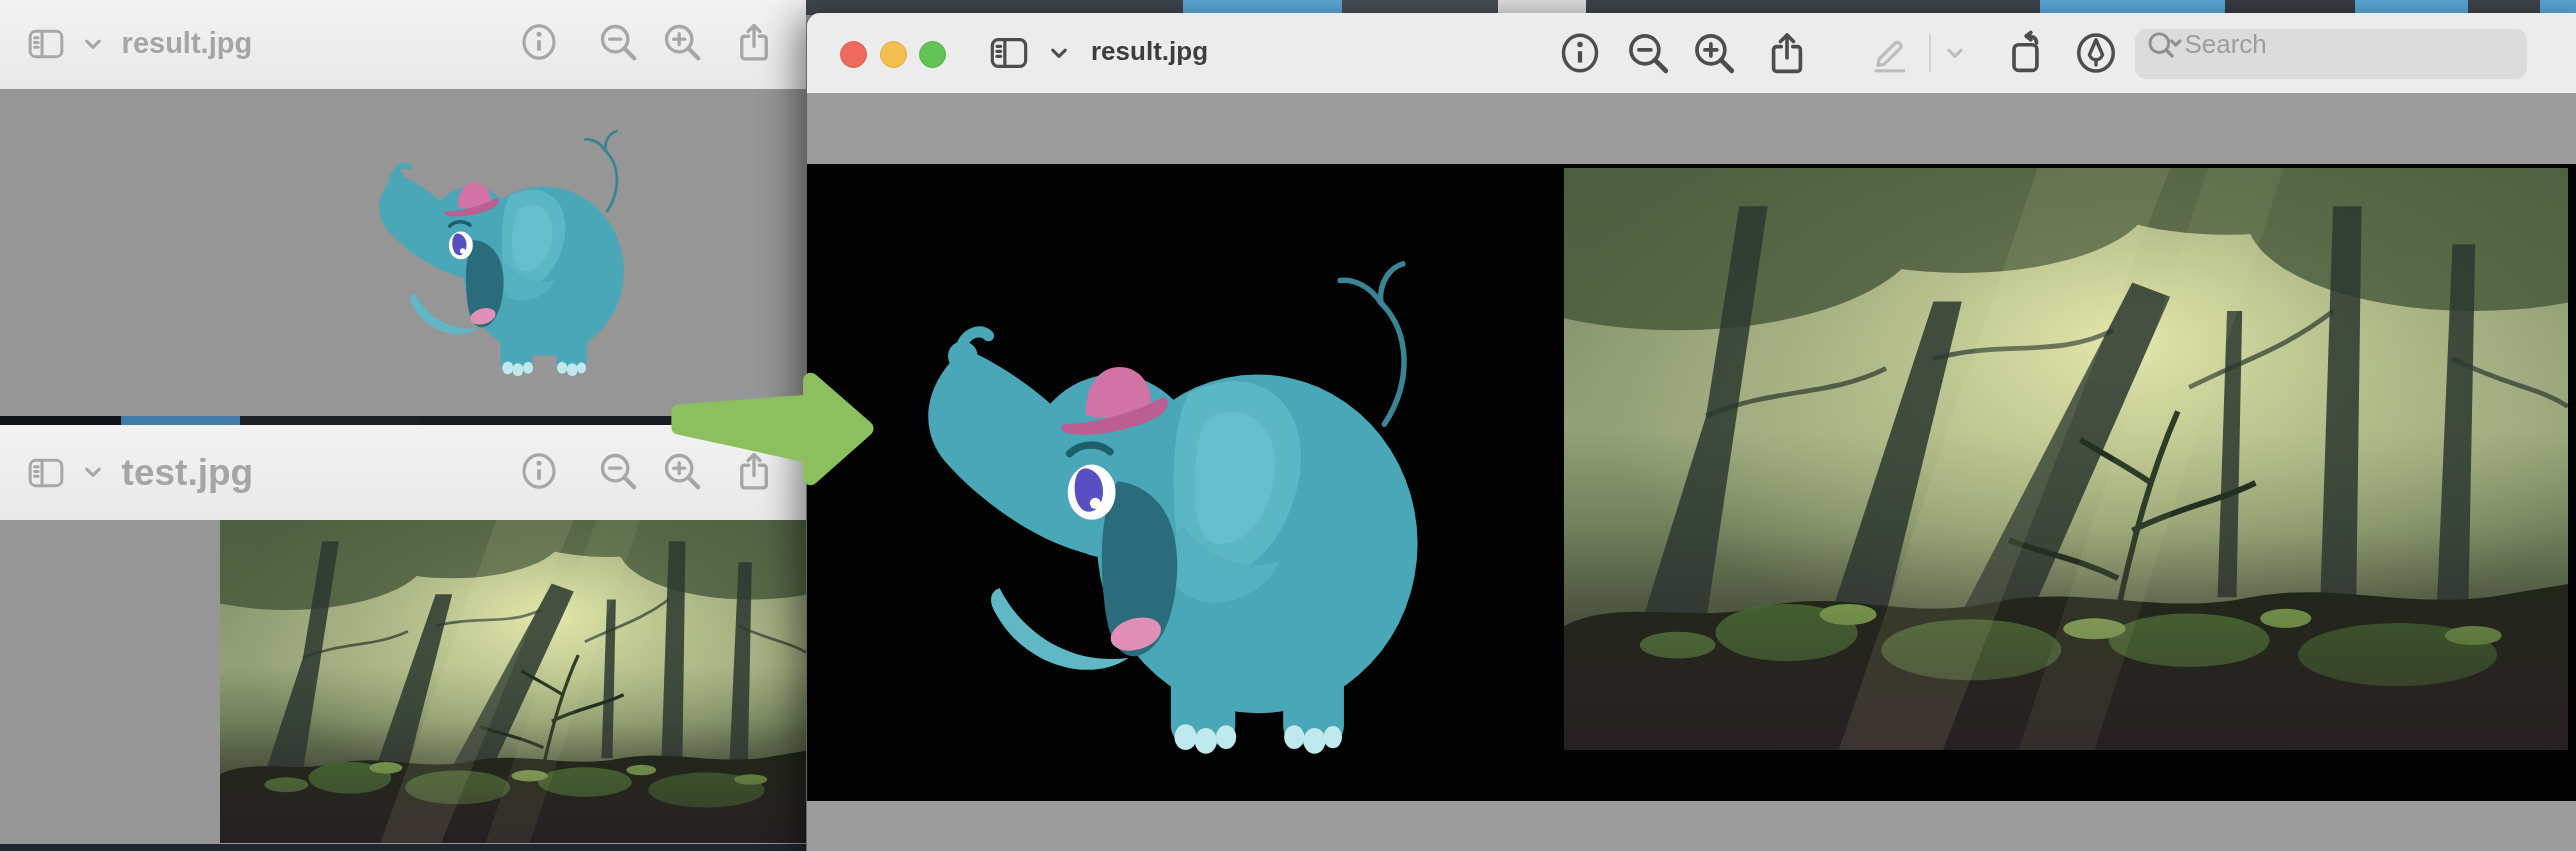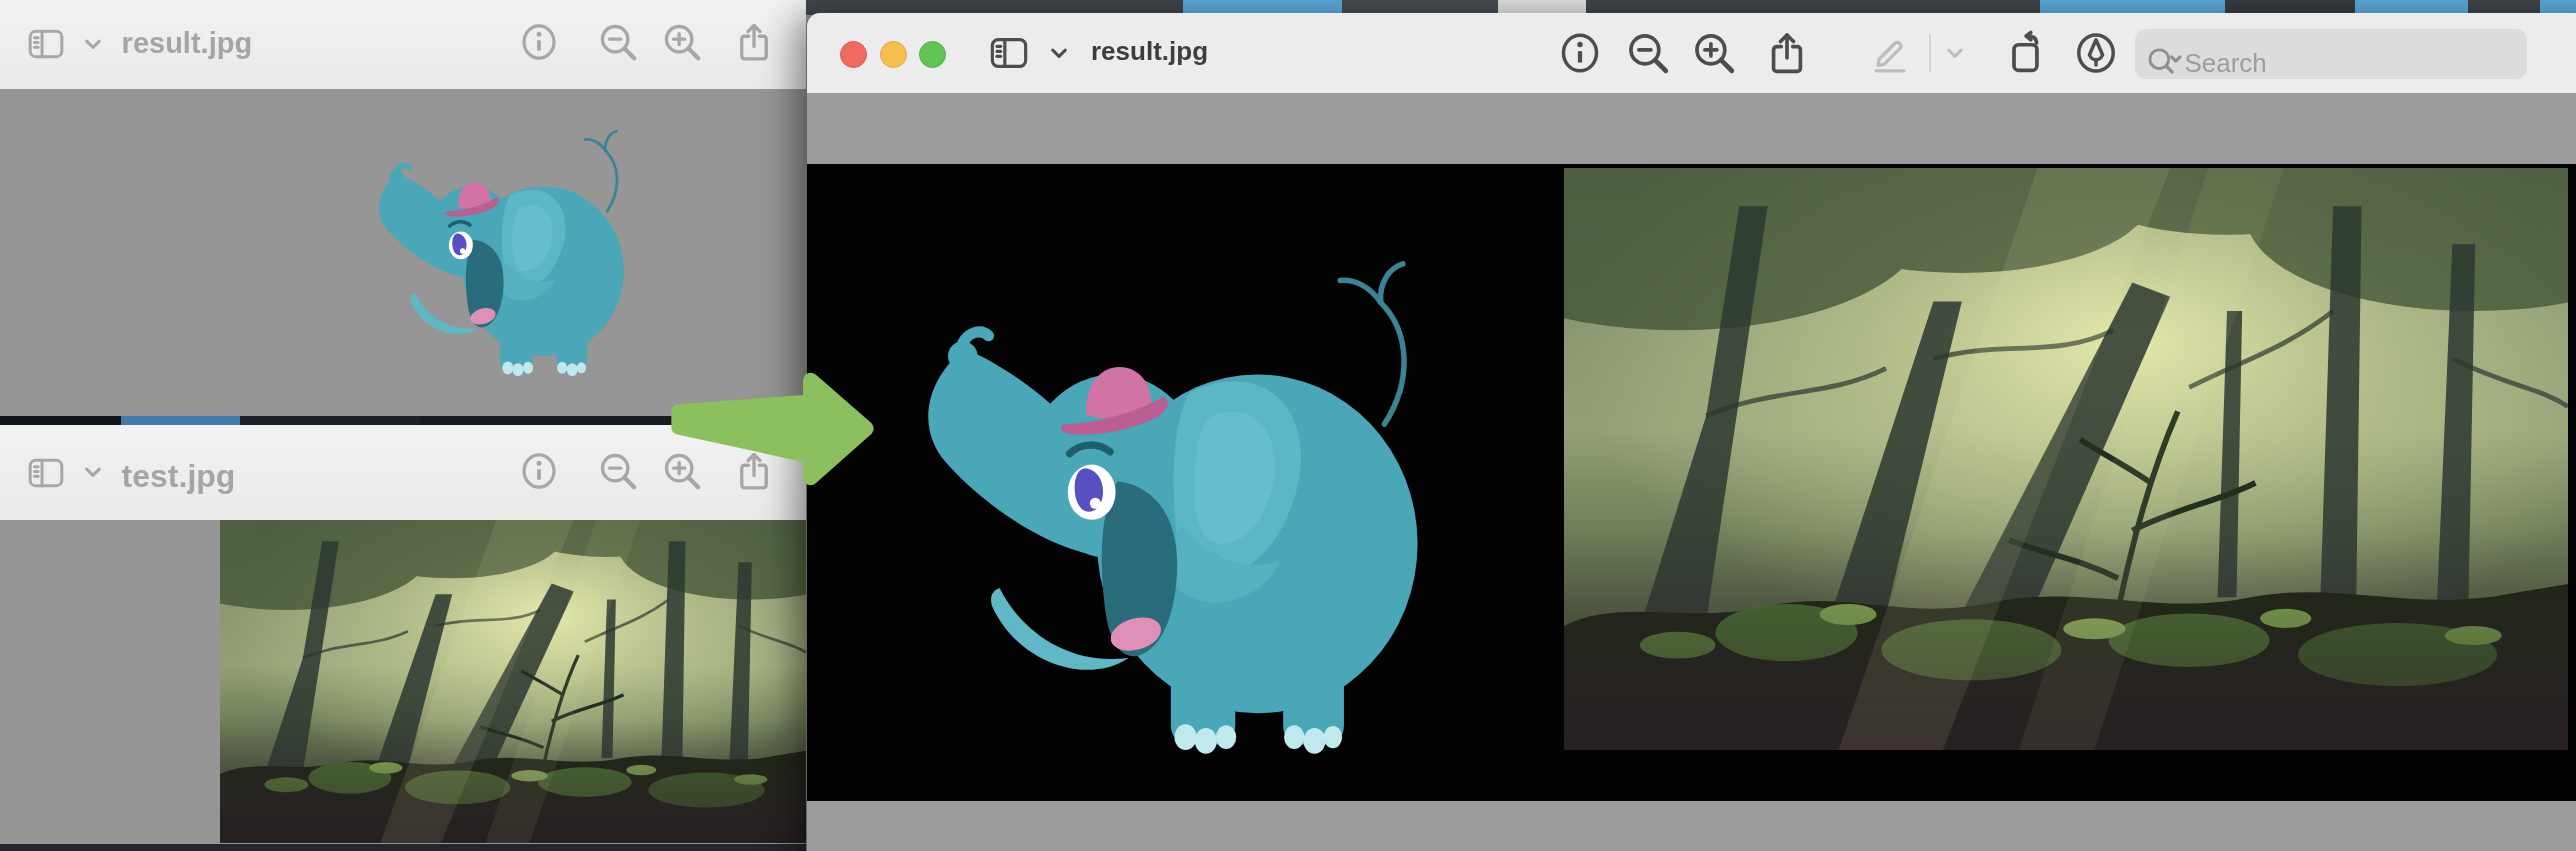--- a/index.html
+++ b/index.html
@@ -29,21 +29,21 @@
   .tl{position:absolute;width:25px;height:25px;border-radius:50%;}
 
   
   #win-result{left:806px;top:13.4px;width:1808px;height:859px;
               border-radius:13.4px 13.4px 0 0;background:#9c9c9c;
               box-shadow:-9.5px 3.8px 36px rgba(0,0,0,.45), 0 1.9px 0 rgba(0,0,0,.15);
               border-left:1px solid rgba(0,0,0,.35);}
   #win-result .tbar{height:80px;border-radius:13.4px 13.4px 0 0;background:#ececec;
                     border-bottom:1.9px solid #c3c3c3;}
   .search-box{position:absolute;left:1328px;top:15.3px;width:392px;height:50px;
-              background:#dcdcdc;border-radius:11.4px;display:flex;align-items:flex-end;}
+              background:#dcdcdc;border-radius:11.4px;display:flex;align-items:flex-start;}
   .search-box input{flex:1;border:none;outline:none;background:transparent;
               font-size:26px;color:#555;font-family:inherit;padding:0 7.6px 0 0;}
   .search-box input::placeholder{color:#9d9d9d;}
   .tdivider{position:absolute;width:1.9px;top:21px;height:38px;background:#d2d2d2;}
 
   
   .black-img{position:absolute;background:#030303;}
   .shadow-ell{position:absolute;border-radius:50%;background:rgba(0,0,0,.18);
               filter:blur(1.9px);}
 </style>
@@ -296,21 +296,21 @@
       <span class="icn gray tool-sp" style="left:38px;top:29px;">
           <svg width="42" height="38" viewBox="0 0 44 40">
             <use href="#i-sidebar"></use>
           </svg>
         </span>
       <span class="icn gray tool-sp" style="left:90px;top:32px;">
           <svg width="32" height="30.5" viewBox="0 0 34 32">
             <use href="#i-chev"></use>
           </svg>
         </span>
-      <span class="win-title tool-sp" style="left:135px;top:33px;font-size:32px;">test.jpg</span>
+      <span class="win-title tool-sp" style="left:135px;top:27px;font-size:37px;">test.jpg</span>
       <span class="icn gray tool-sp" style="left:532px;top:26px;">
           <svg width="40" height="40" viewBox="0 0 42 42">
             <use href="#i-info"></use>
           </svg>
         </span>
       <span class="icn gray tool-sp" style="left:611px;top:26px;">
           <svg width="40" height="40" viewBox="0 0 42 42">
             <use href="#i-zoomout"></use>
           </svg>
         </span>

